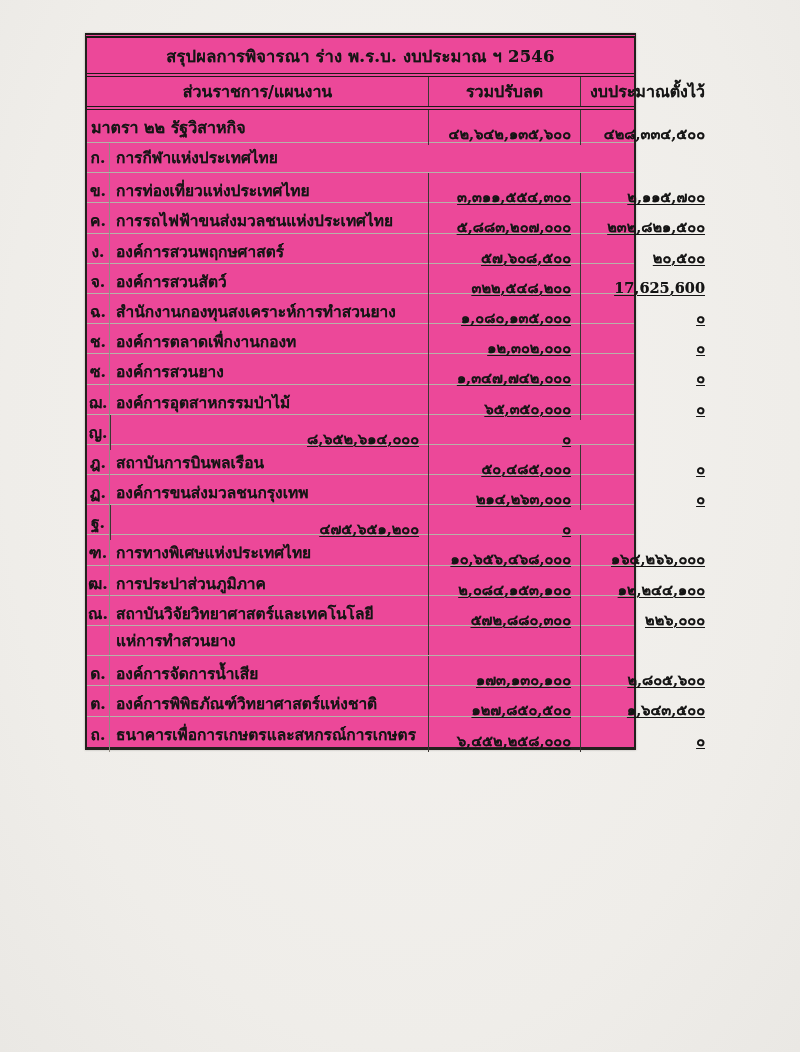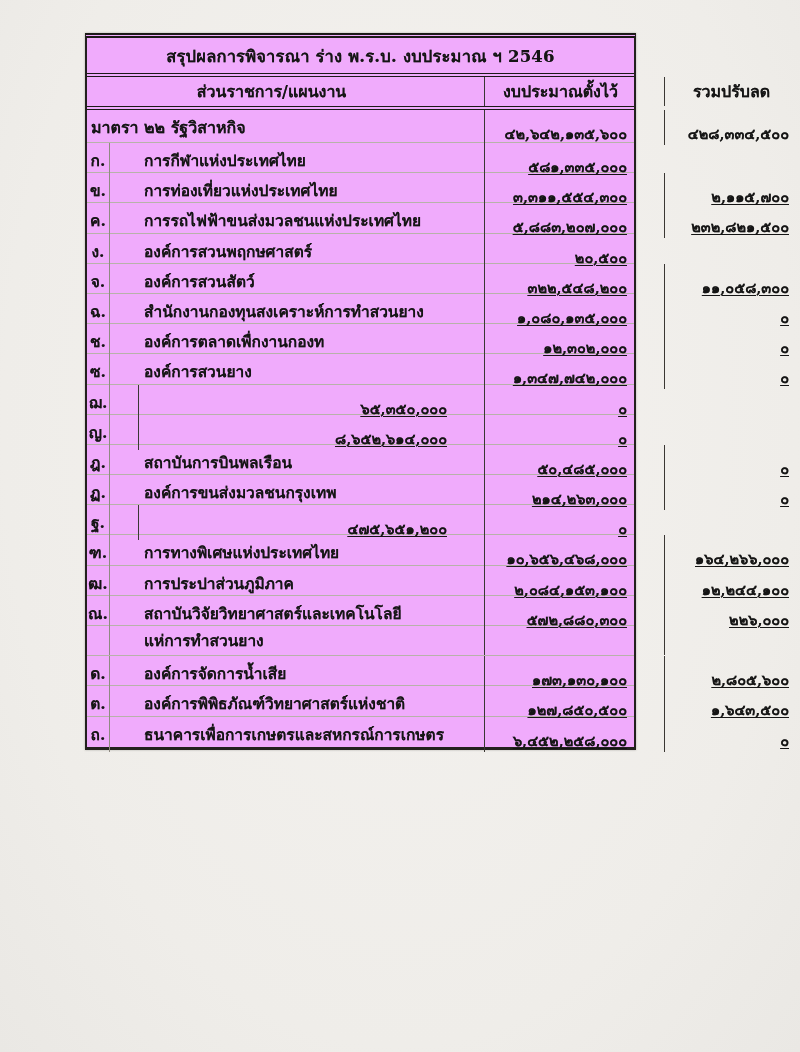--- a/index.html
+++ b/index.html
@@ -8,29 +8,29 @@
     background:#f1efec;
     background-image:radial-gradient(ellipse at 50% 40%, #f4f2ef 0%, #efede9 70%, #eae8e4 100%);
     font-family:"DejaVu Serif","Liberation Serif",serif;
     color:#151515;
     -webkit-font-smoothing:antialiased;
     overflow:hidden;
   }
   .sheet{position:absolute;left:0;top:0;width:800px;height:1052px;}
   .doc-table{
     position:absolute;left:85px;top:33px;width:551px;
-    background:#f0abfc;
+    background:#ec4899;
     border-left:2px solid #23211e;
     border-right:2px solid #23211e;
     border-top:5px double #1c1a18;
     border-bottom:3px solid #23211e;
     box-sizing:border-box;
     box-shadow:0 0 2px rgba(60,55,50,.35);
   }
-  .t-row{display:grid;grid-template-columns:23px 318px 152px 134px;align-items:center;box-sizing:border-box;gap:28px;}
+  .t-row{display:grid;grid-template-columns:23px 318px 152px 134px;align-items:center;box-sizing:border-box;}
   .title-row{
     display:block;text-align:center;font-weight:bold;font-size:16.5px;
     padding:5px 0 4px 0;border-bottom:4px double #1c1a18;
     letter-spacing:.2px;
     text-shadow:0 0 .5px rgba(20,18,15,.6);
   }
   .header-row{border-bottom:4px double #1c1a18;height:33px;}
   .header-row .hcell{
     font-weight:bold;font-size:16px;text-align:center;
     text-shadow:0 0 .5px rgba(20,18,15,.6);
@@ -61,41 +61,38 @@
 </head>
 <body>
 
 <div class="sheet">
   <div class="doc-table">
 
     <div class="title-row">สรุปผลการพิจารณา ร่าง พ.ร.บ. งบประมาณ ฯ 2546</div>
 
     <div class="t-row header-row">
       <div class="hcell agency cell">ส่วนราชการ/แผนงาน</div>
+      <div class="hcell cell vline-l">รวมปรับลด</div>
       <div class="hcell cell vline-l">งบประมาณตั้งไว้</div>
-      <div class="hcell cell vline-l">รวมปรับลด</div>
     </div>
 
     <div class="t-row section-row">
       <div class="cell name-cell">มาตรา ๒๒ รัฐวิสาหกิจ</div>
       <div class="cell num-cell">
           <span>๔๒,๖๔๒,๑๓๕,๖๐๐</span>
         </div>
       <div class="cell num-cell">
           <span>๔๒๘,๓๓๔,๕๐๐</span>
         </div>
     </div>
 
     <div>
       <div class="t-row body-row">
         <div class="cell letter-cell">ก.</div>
         <div class="cell name-cell">การกีฬาแห่งประเทศไทย</div>
-        <div class="cell num-cell">
-            <span>๕๘๑,๓๓๕,๐๐๐</span>
-          </div>
       </div>
 
       <div class="t-row body-row">
         <div class="cell letter-cell">ข.</div>
         <div class="cell name-cell">การท่องเที่ยวแห่งประเทศไทย</div>
         <div class="cell num-cell">
             <span>๓,๓๑๑,๕๕๔,๓๐๐</span>
           </div>
         <div class="cell num-cell">
             <span>๒,๑๑๕,๗๐๐</span>
@@ -110,32 +107,35 @@
           </div>
         <div class="cell num-cell">
             <span>๒๓๒,๘๒๑,๕๐๐</span>
           </div>
       </div>
 
       <div class="t-row body-row">
         <div class="cell letter-cell">ง.</div>
         <div class="cell name-cell">องค์การสวนพฤกษศาสตร์</div>
         <div class="cell num-cell">
+            <span>๕๗,๖๐๘,๕๐๐</span>
+          </div>
+        <div class="cell num-cell">
             <span>๒๐,๕๐๐</span>
           </div>
       </div>
 
       <div class="t-row body-row">
         <div class="cell letter-cell">จ.</div>
         <div class="cell name-cell">องค์การสวนสัตว์</div>
         <div class="cell num-cell">
             <span>๓๒๒,๕๔๘,๒๐๐</span>
           </div>
         <div class="cell num-cell">
-            <span>๑๑,๐๕๘,๓๐๐</span>
+            <span>17,625,600</span>
           </div>
       </div>
 
       <div class="t-row body-row">
         <div class="cell letter-cell">ฉ.</div>
         <div class="cell name-cell">สำนักงานกองทุนสงเคราะห์การทำสวนยาง</div>
         <div class="cell num-cell">
             <span>๑,๐๘๐,๑๓๕,๐๐๐</span>
           </div>
         <div class="cell num-cell">
@@ -160,20 +160,21 @@
         <div class="cell num-cell">
             <span>๑,๓๔๗,๗๔๒,๐๐๐</span>
           </div>
         <div class="cell num-cell">
             <span>๐</span>
           </div>
       </div>
 
       <div class="t-row body-row">
         <div class="cell letter-cell">ฌ.</div>
+        <div class="cell name-cell">องค์การอุตสาหกรรมป่าไม้</div>
         <div class="cell num-cell">
             <span>๖๕,๓๕๐,๐๐๐</span>
           </div>
         <div class="cell num-cell">
             <span>๐</span>
           </div>
       </div>
 
       <div class="t-row body-row">
         <div class="cell letter-cell">ญ.</div>

